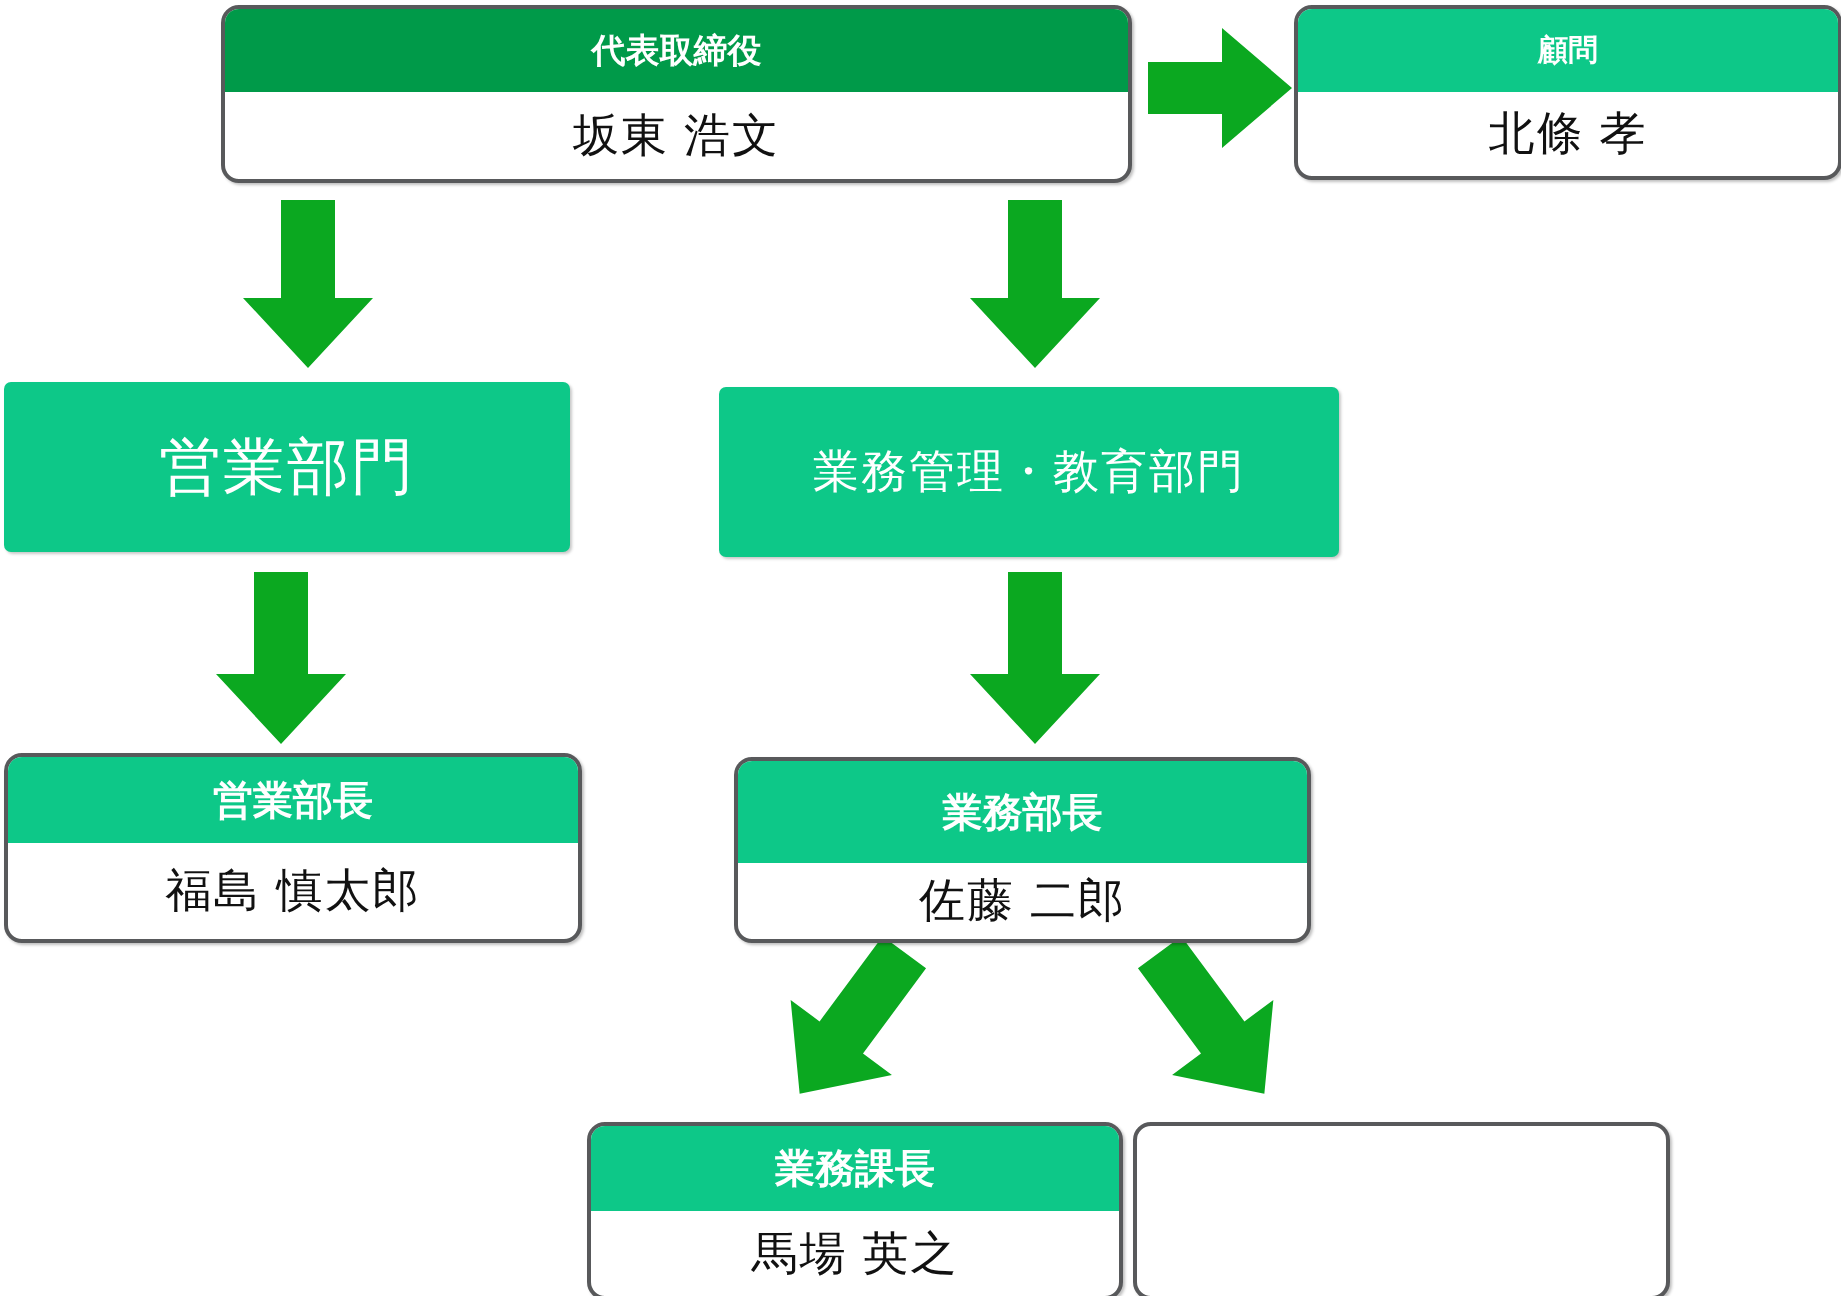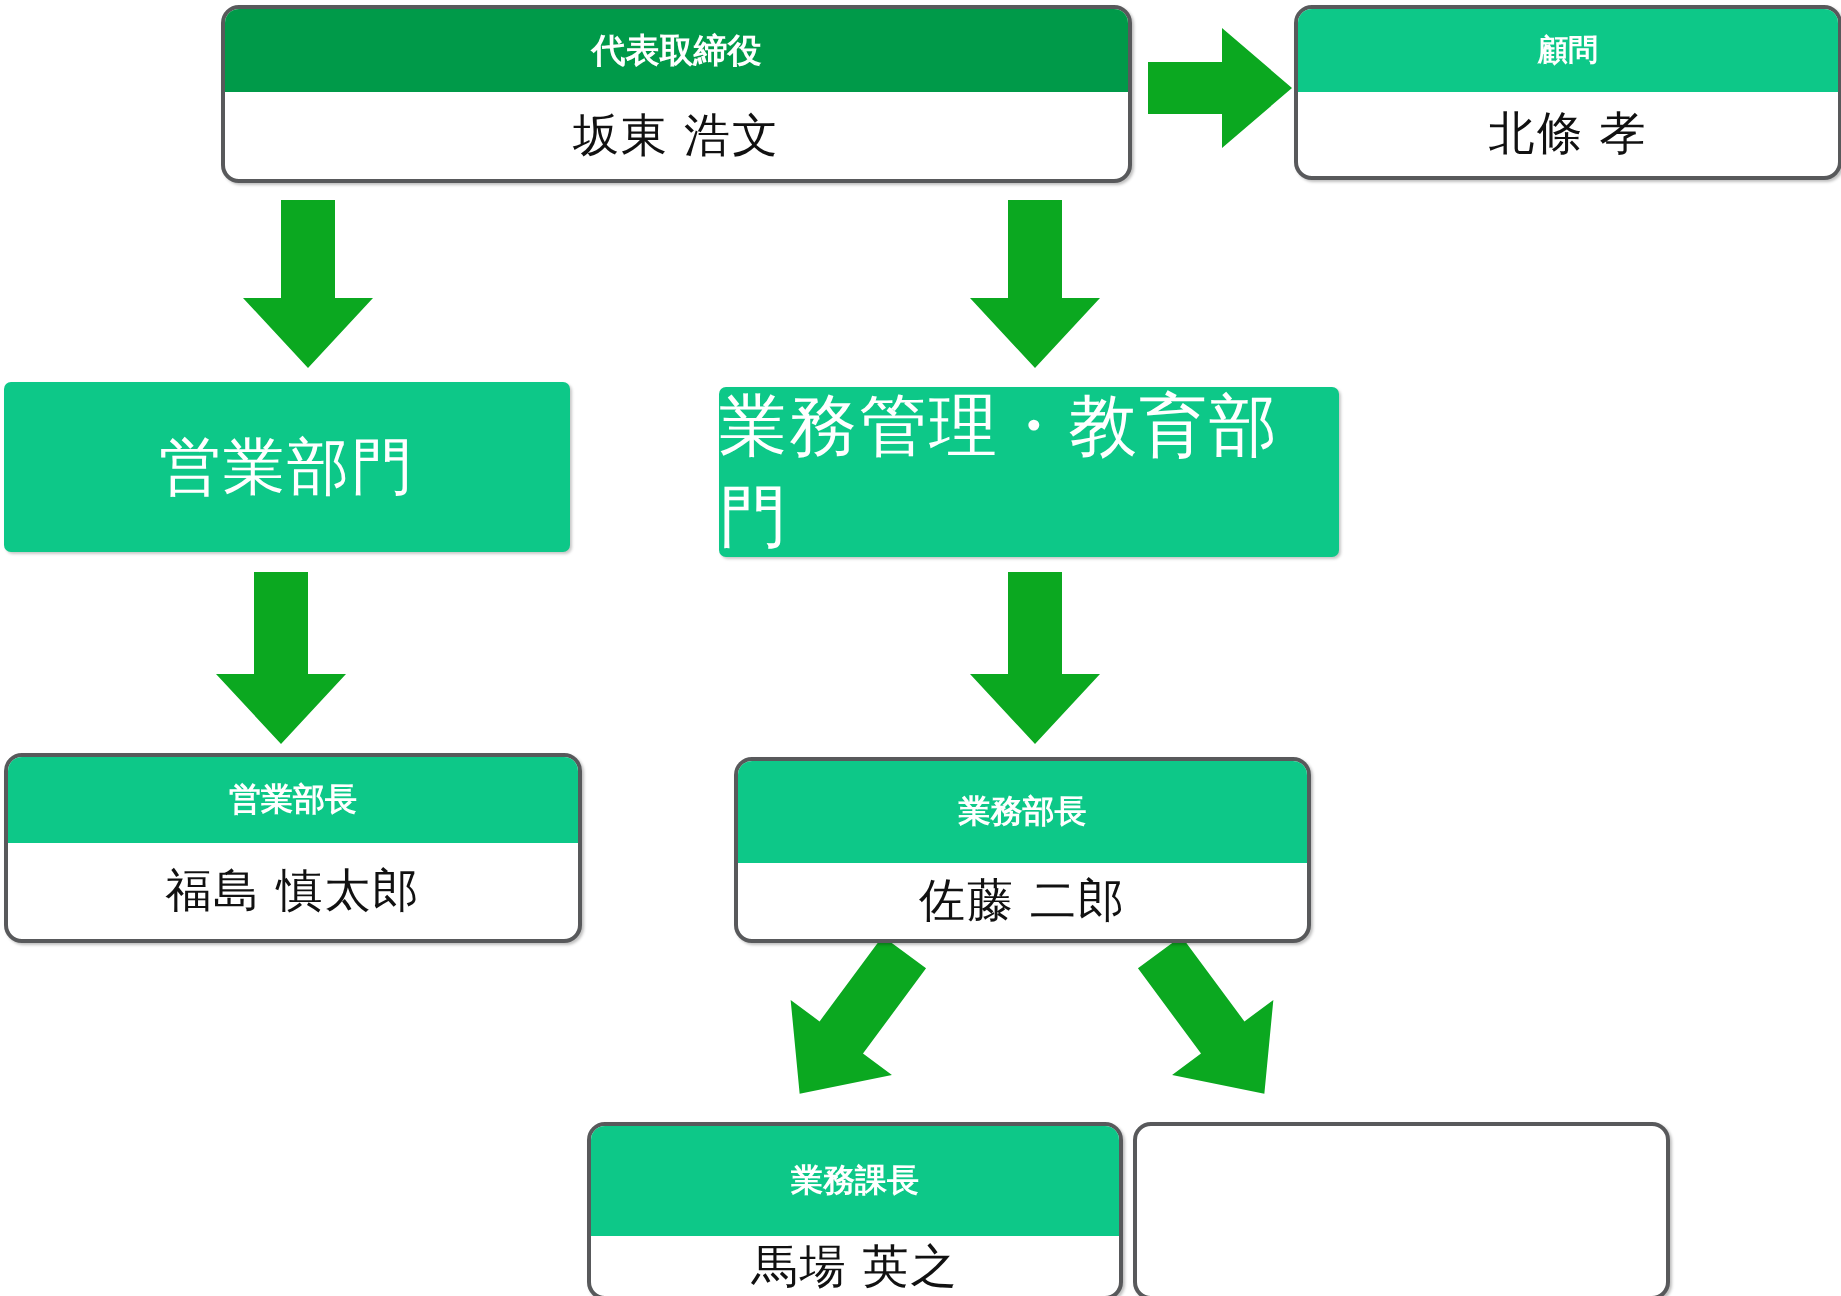--- a/index.html
+++ b/index.html
@@ -17,21 +17,21 @@
     position:absolute;
     background:#ffffff;
     border:4px solid #58595b;
     border-radius:18px;
     overflow:hidden;
     box-shadow:2px 2px 3px rgba(0,0,0,0.25);
     display:flex;flex-direction:column;
   }
   .person-box .hdr{
     display:flex;align-items:center;justify-content:center;
-    color:#ffffff;font-weight:bold;font-size:32px;
+    color:#ffffff;font-weight:bold;font-size:40px;
     background:#0dc888;
     flex:0 0 auto;
   }
   .person-box .hdr.dark{background:#009a49;font-size:34px;}
   .person-box .name{
     flex:1 1 auto;
     display:flex;align-items:center;justify-content:center;
     color:#111111;font-size:46px;letter-spacing:2px;
   }
 
@@ -72,33 +72,33 @@
     <div class="name">坂東 浩文</div>
   </div>
 
   <div class="person-box" style="left:1294px;top:5px;width:540px;height:167px;">
     <div class="hdr" style="height:83px;font-size:30px;">顧問</div>
     <div class="name">北條 孝</div>
   </div>
 
   <div class="dept-box" style="left:4px;top:382px;width:566px;height:170px;font-size:62px;">営業部門</div>
 
-  <div class="dept-box" style="left:719px;top:387px;width:620px;height:170px;font-size:68px;">業務管理・教育部門</div>
+  <div class="dept-box" style="left:719px;top:387px;width:620px;height:170px;font-size:46px;">業務管理・教育部門</div>
 
   <div class="person-box" style="left:4px;top:753px;width:570px;height:182px;">
     <div class="hdr" style="height:86px;">営業部長</div>
     <div class="name">福島 慎太郎</div>
   </div>
 
   <div class="person-box" style="left:734px;top:757px;width:569px;height:178px;">
     <div class="hdr" style="height:102px;">業務部長</div>
     <div class="name">佐藤 二郎</div>
   </div>
 
   <div class="person-box" style="left:587px;top:1122px;width:528px;height:170px;">
-    <div class="hdr" style="height:110px;">業務課長</div>
+    <div class="hdr" style="height:85px;">業務課長</div>
     <div class="name">馬場 英之</div>
   </div>
 
   <div class="person-box" style="left:1133px;top:1122px;width:529px;height:170px;">
   </div>
 
 </div>
 
 </body></html>

